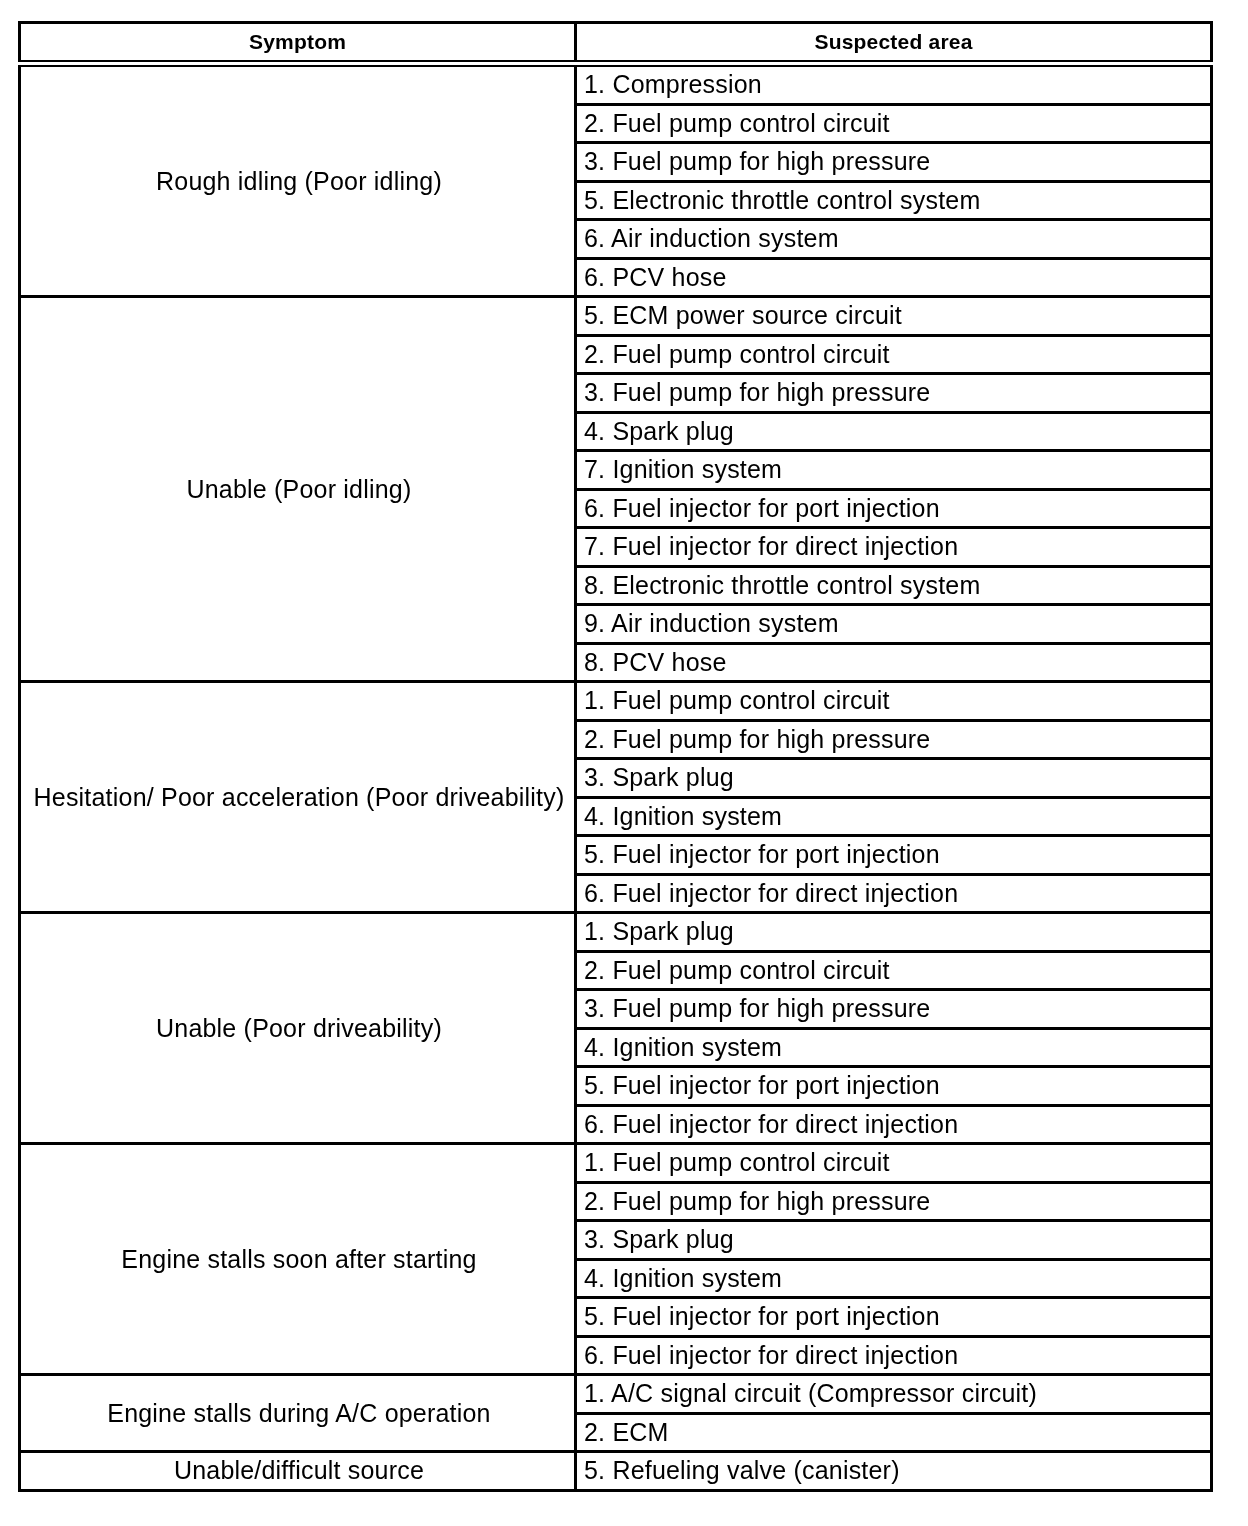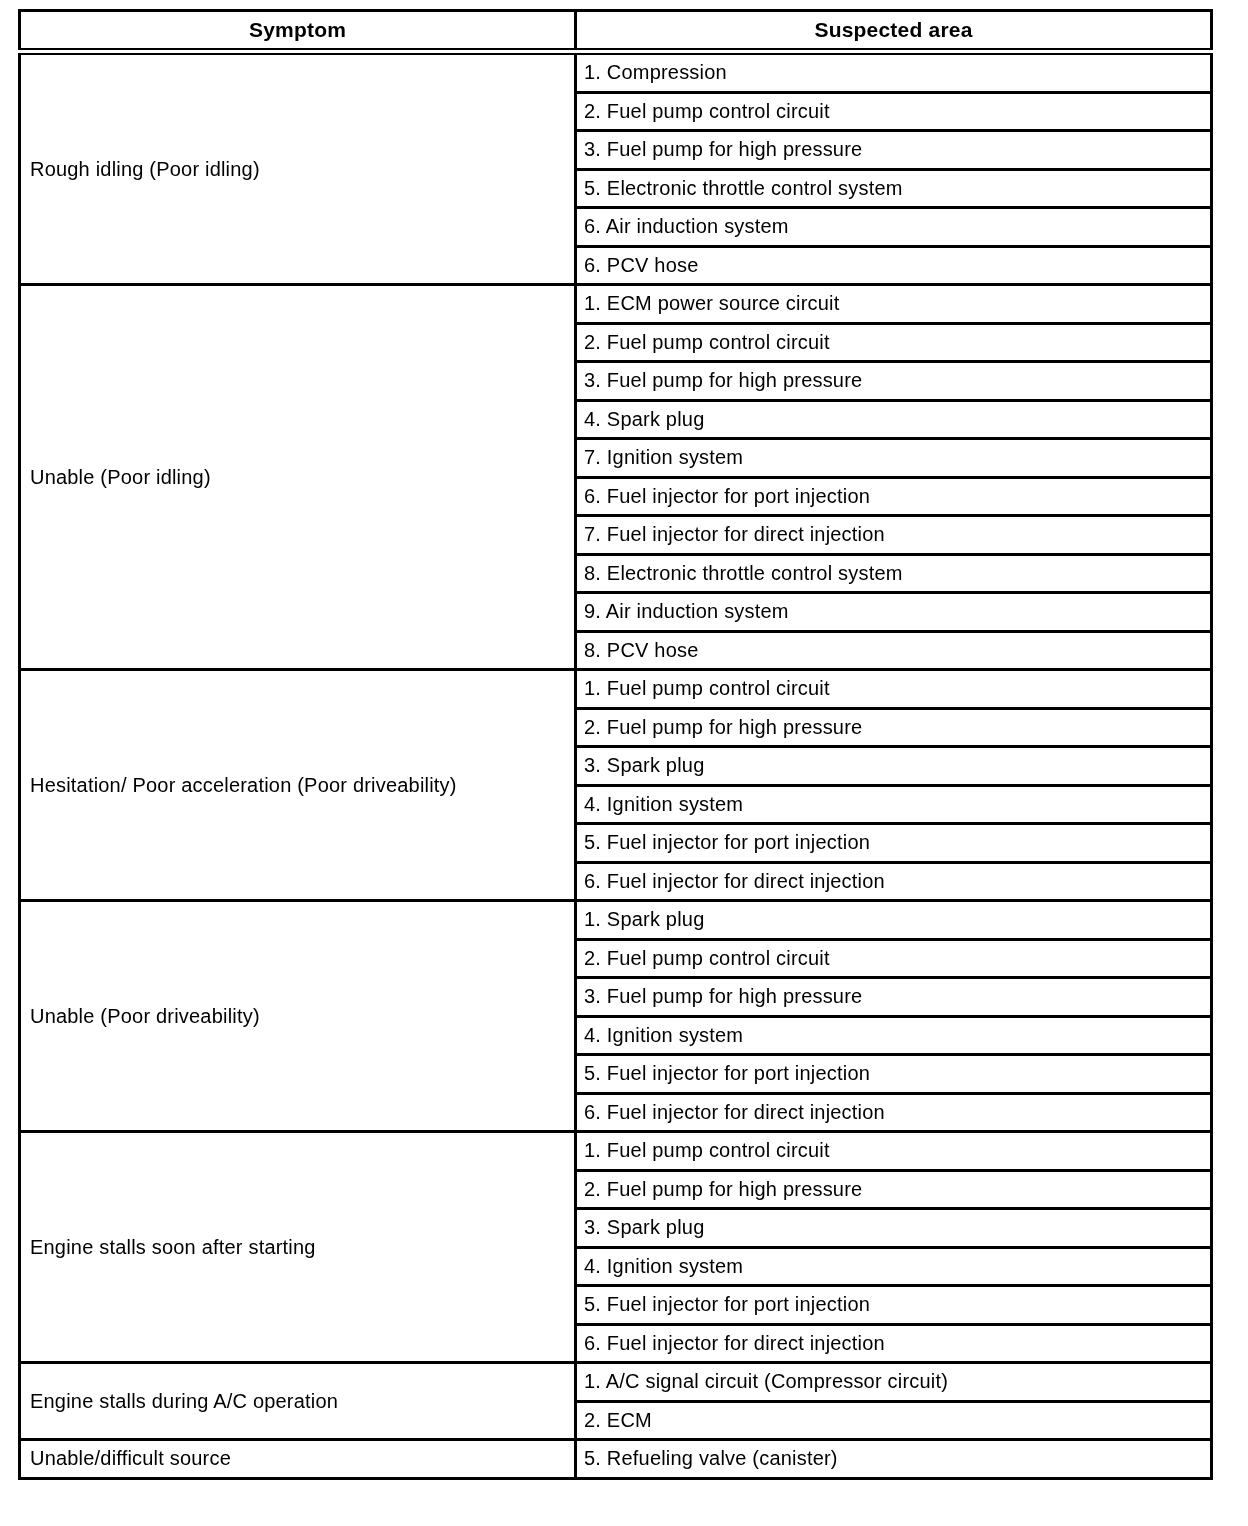--- a/index.html
+++ b/index.html
@@ -10,21 +10,21 @@
   body {
     width: 1248px;
     height: 1526px;
     position: relative;
     font-family: "Liberation Sans", sans-serif;
     color: #000000;
     -webkit-font-smoothing: antialiased;
   }
   .page {
     position: absolute;
-    top: 9px;
+    top: 21px;
     left: 18px;
   }
   table.diag-table {
     border-collapse: collapse;
     table-layout: fixed;
     width: 1192px;
     background: #ffffff;
   }
   col.col-symptom { width: 556px; }
   col.col-area    { width: 636px; }
@@ -38,29 +38,29 @@
     font-size: 21px;
     font-weight: bold;
     text-align: center;
     vertical-align: middle;
     height: 36px;
     padding: 0;
     border-bottom: 7px double #000000;
     letter-spacing: 0.2px;
   }
   table.diag-table td {
-    font-size: 20px;
+    font-size: 25px;
     font-weight: normal;
     vertical-align: middle;
     height: 35.5px;
     letter-spacing: 0.2px;
   }
   td.symptom-cell {
     padding: 0 6px 0 9px;
-    text-align: left;
+    text-align: center;
   }
   td.area-cell {
     padding: 0 6px 0 7px;
     text-align: left;
   }
 </style>
 </head>
 <body>
 
 <div class="page">
@@ -90,21 +90,21 @@
           <td class="area-cell">5. Electronic throttle control system</td>
         </tr>
         <tr>
           <td class="area-cell">6. Air induction system</td>
         </tr>
         <tr>
           <td class="area-cell">6. PCV hose</td>
         </tr>
         <tr>
           <td class="symptom-cell" rowspan="10">Unable (Poor idling)</td>
-          <td class="area-cell">1. ECM power source circuit</td>
+          <td class="area-cell">5. ECM power source circuit</td>
         </tr>
         <tr>
           <td class="area-cell">2. Fuel pump control circuit</td>
         </tr>
         <tr>
           <td class="area-cell">3. Fuel pump for high pressure</td>
         </tr>
         <tr>
           <td class="area-cell">4. Spark plug</td>
         </tr>

